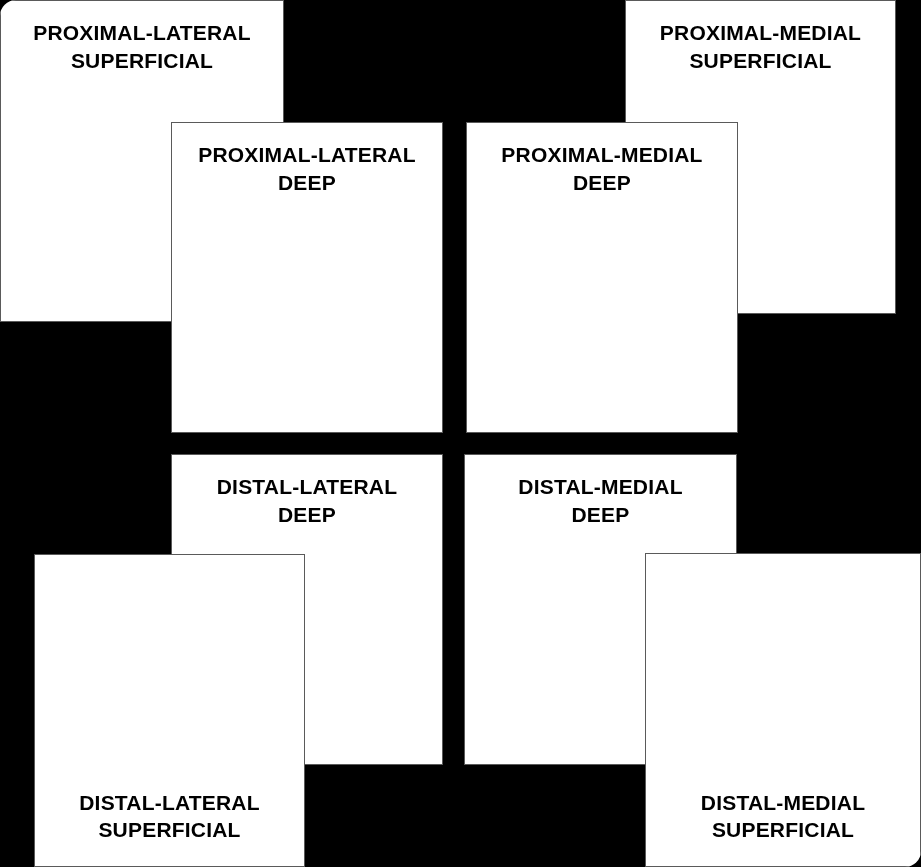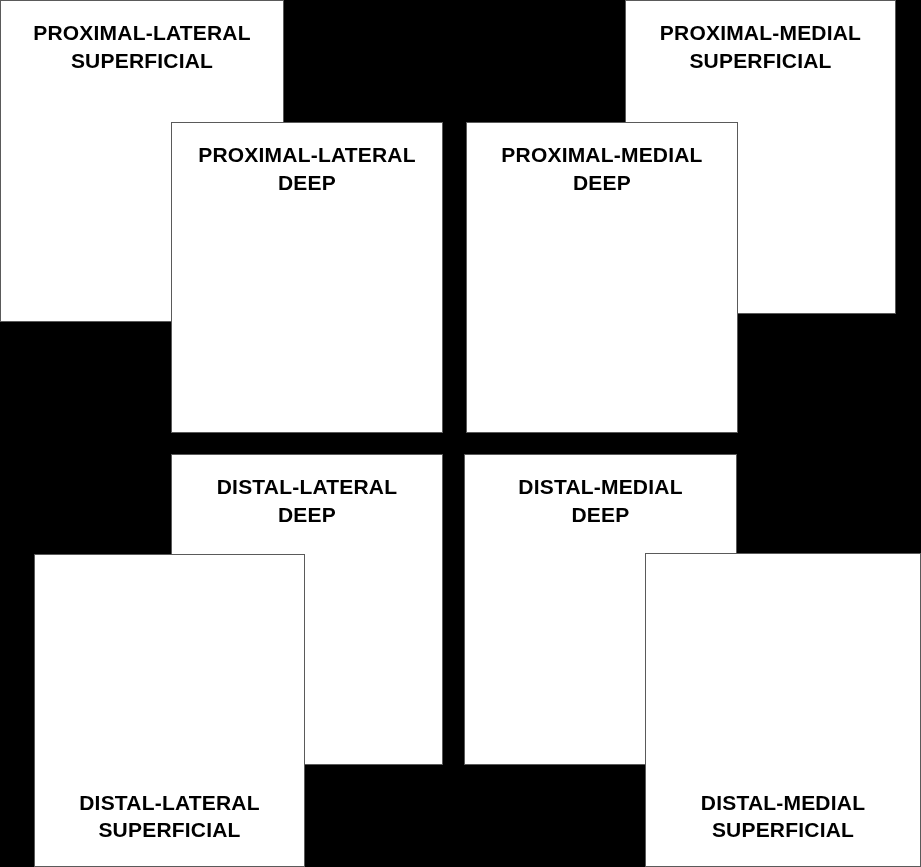--- a/index.html
+++ b/index.html
@@ -7,20 +7,21 @@
     padding: 0;
     background: #000000;
   }
   #stage {
     position: relative;
     width: 921px;
     height: 867px;
     background: #000000;
     overflow: hidden;
     font-family: "Liberation Sans", sans-serif;
+    border-radius: 16px;
   }
   .panel {
     position: absolute;
     background: #ffffff;
     border: 1px solid #5a5a5a;
     box-sizing: border-box;
     display: flex;
     justify-content: center;
   }
   .panel.label-top {

